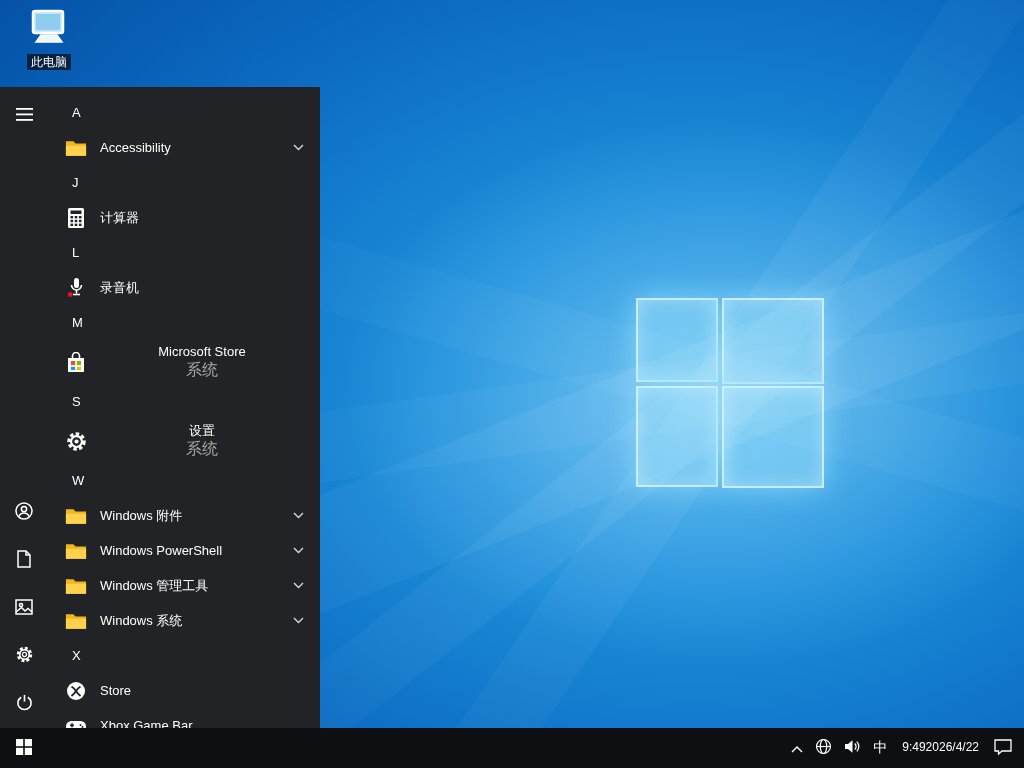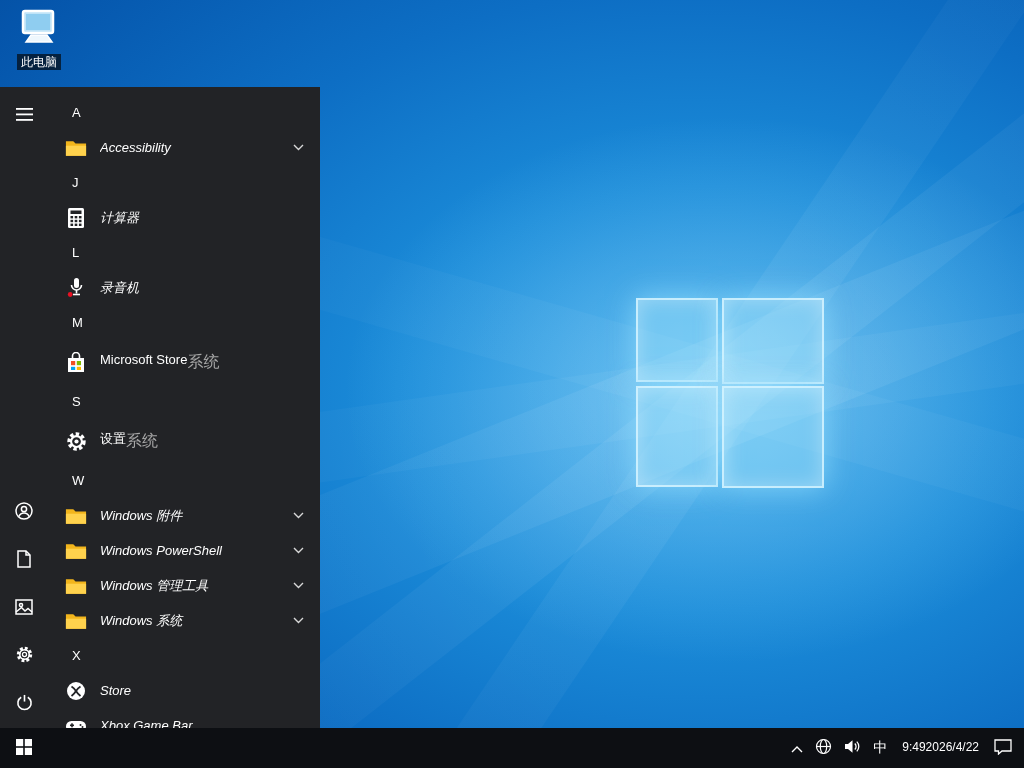--- a/index.html
+++ b/index.html
@@ -27,40 +27,40 @@
   }
   .pane{position:absolute;background:rgba(145,220,250,0.5);
     border:2px solid rgba(215,245,255,0.85);
     box-shadow:0 0 26px rgba(135,215,250,0.85), inset 0 0 20px rgba(255,255,255,0.35);}
   #pane-tl{left:636px;top:298px;width:78px;height:80px;}
   #pane-tr{left:722px;top:298px;width:98px;height:82px;}
   #pane-bl{left:636px;top:386px;width:78px;height:97px;}
   #pane-br{left:722px;top:386px;width:98px;height:98px;}
 
   
-  .desk-icon{position:absolute;left:10px;top:8px;width:58px;text-align:center;cursor:pointer;}
+  .desk-icon{position:absolute;left:20px;top:8px;width:58px;text-align:center;cursor:pointer;}
   .desk-icon .dlabel{display:inline-block;margin-top:2px;padding:1px 4px;
     background:rgba(5,15,25,0.75);color:#fff;font-size:12px;line-height:1.2;}
 
   
   .start-menu{position:absolute;left:0;top:87px;width:320px;height:641px;
     background:#222326;color:#fff;display:flex;overflow:hidden;}
   .rail{width:48px;flex:none;display:flex;flex-direction:column;justify-content:space-between;}
   .rail-btn{width:48px;height:48px;display:flex;align-items:center;justify-content:center;
     background:none;border:none;padding:0;cursor:pointer;}
   .rail-top{padding-top:5px;}
   .app-list{flex:1;padding-top:8px;min-width:0;}
   .sm-header{height:35px;display:flex;align-items:center;padding-left:24px;
     font-size:13px;cursor:pointer;}
   .sm-row{height:35px;display:flex;align-items:center;padding:0 16px 0 12px;
     font-size:13px;gap:8px;cursor:pointer;}
   .sm-row.two{height:44px;}
   .ico{width:32px;height:32px;flex:none;display:flex;align-items:center;justify-content:center;}
-  .lbl{flex:1;white-space:nowrap;overflow:hidden;font-style:italic;}
-  .lblwrap{flex:1;display:flex;flex-direction:row;line-height:1.25;min-width:0;}
+  .lbl{flex:1;white-space:nowrap;overflow:hidden;}
+  .lblwrap{flex:1;display:flex;flex-direction:column;line-height:1.25;min-width:0;align-items:center;}
   .sub{font-size:16px;color:#a6a6a6;}
   .chev{flex:none;display:flex;align-items:center;}
 
   
   .taskbar{position:absolute;left:0;bottom:0;width:1024px;height:40px;
     background:#0d0f13;display:flex;justify-content:space-between;align-items:stretch;}
   .start-btn{width:48px;display:flex;align-items:center;justify-content:center;
     background:none;border:none;cursor:pointer;}
   .tray{display:flex;align-items:center;padding-right:6px;}
   .tray-btn{height:40px;display:flex;align-items:center;justify-content:center;

